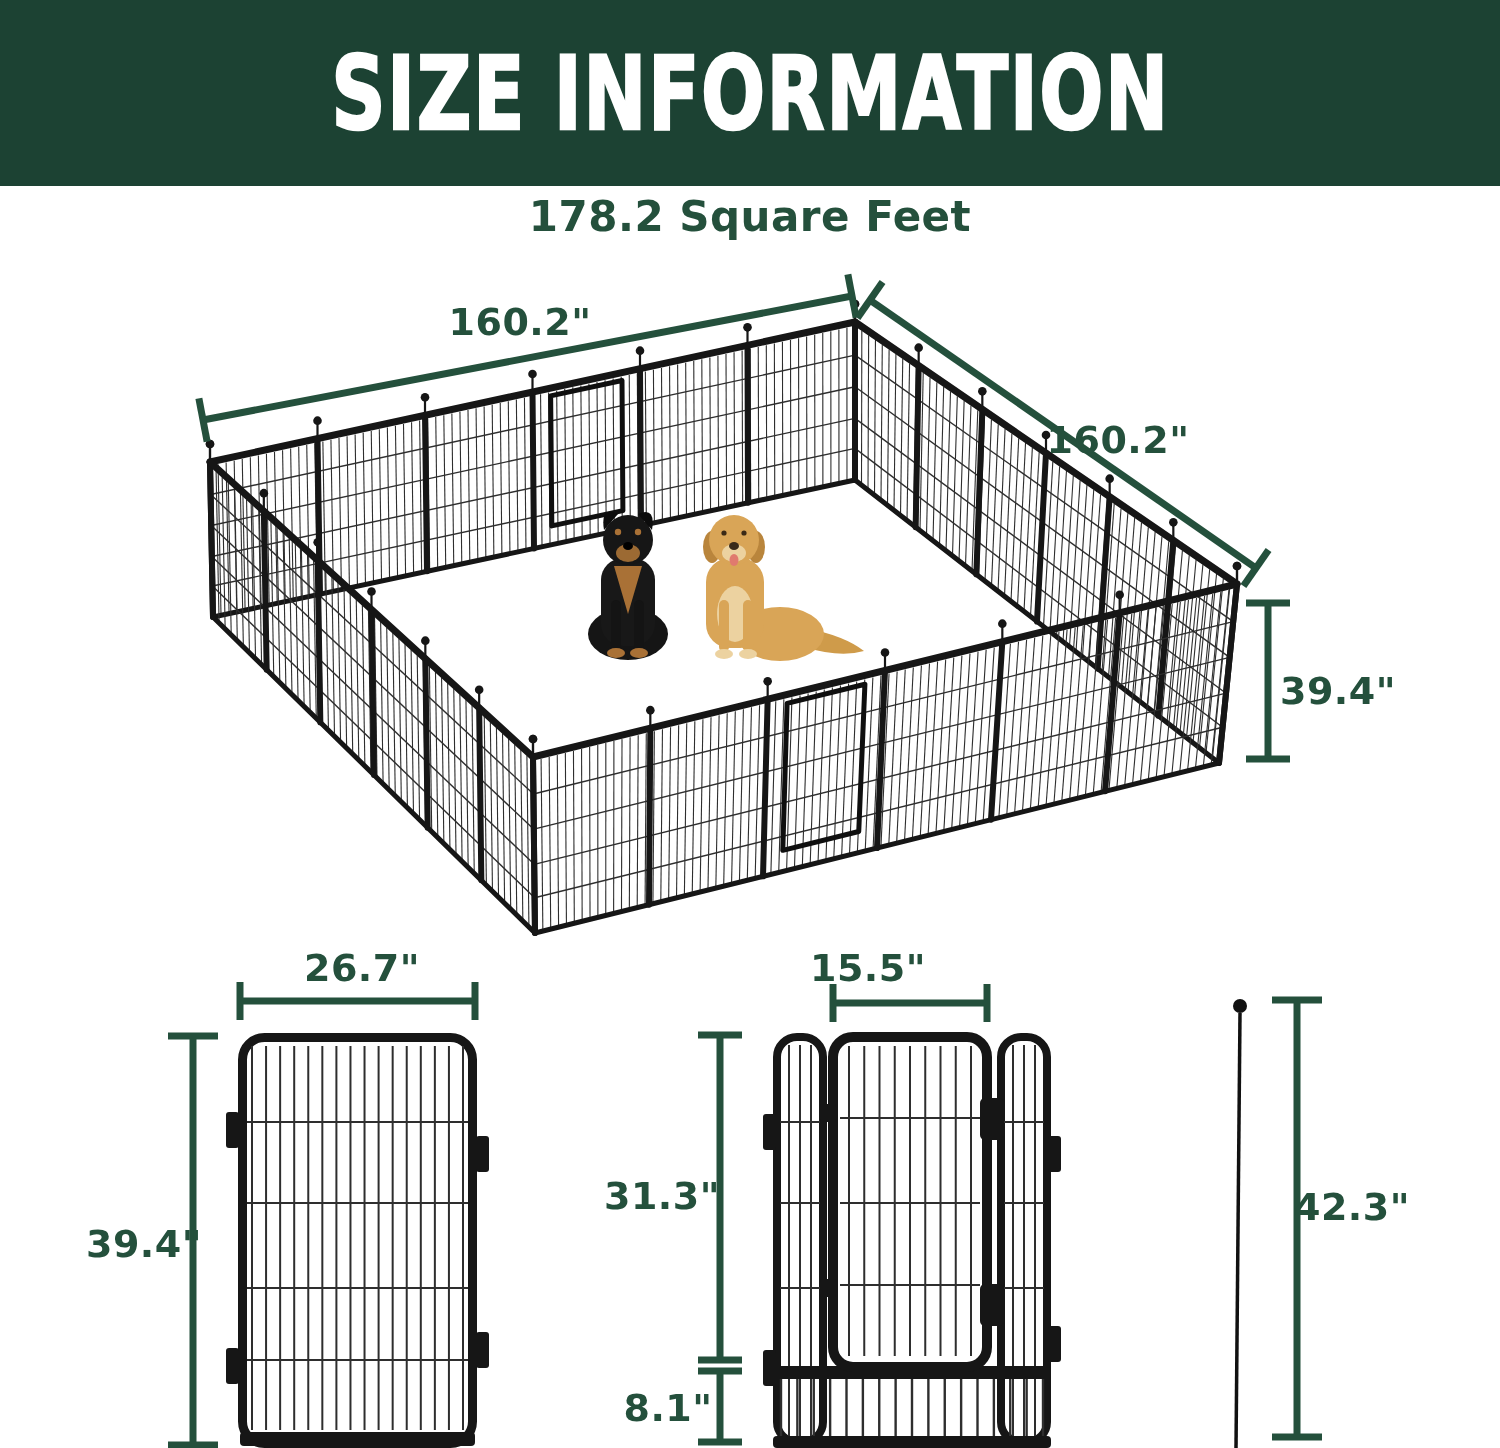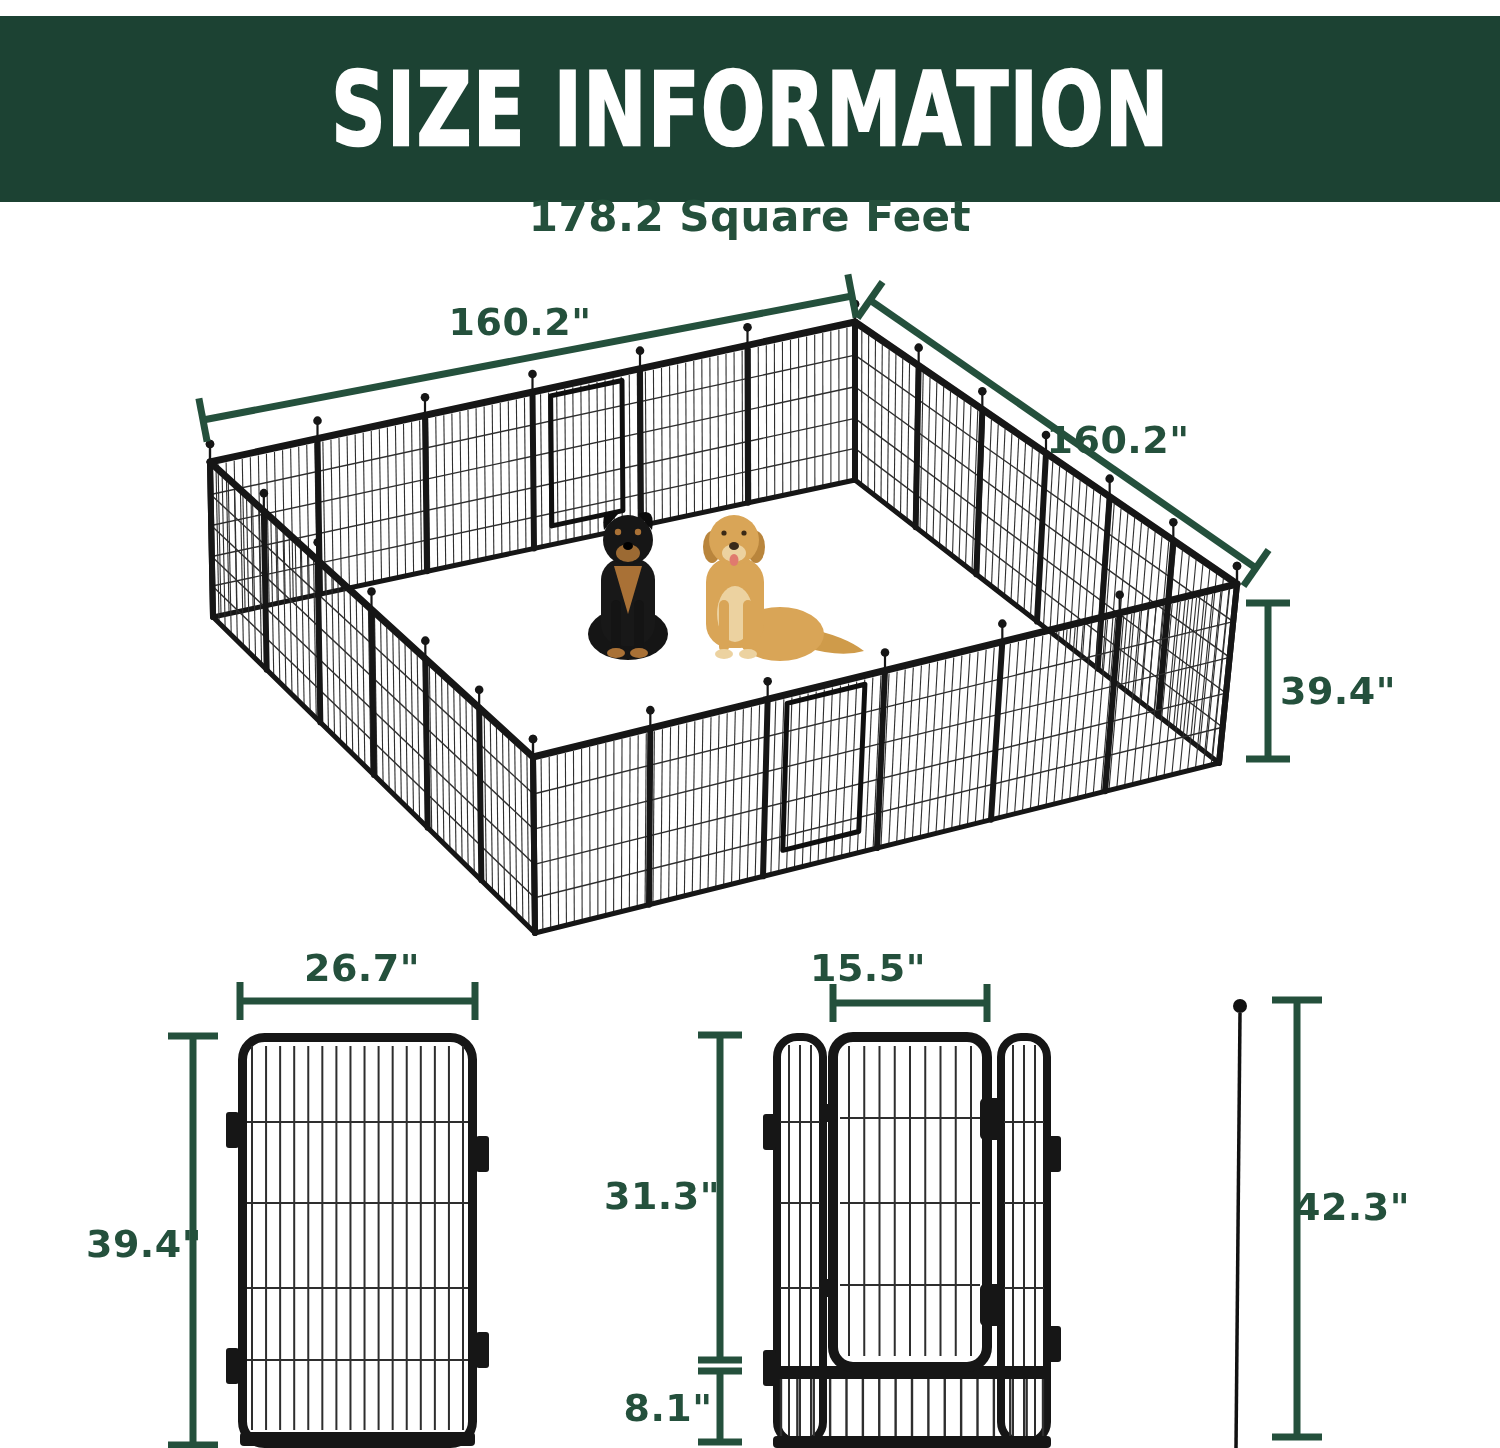--- a/index.html
+++ b/index.html
@@ -1,19 +1,19 @@
 <!DOCTYPE html>
 <html style="--banner: #1c4233; --accent: #24503c; --fence: #161616; --wire: #2e2e2e;"><head>
 <meta charset="utf-8">
 <style>
   html,body{margin:0;padding:0;background:#fff;}
   .page{position:relative;width:1500px;height:1448px;background:#ffffff;overflow:hidden;
         font-family:"DejaVu Sans","Liberation Sans",sans-serif;}
   .banner{position:absolute;left:0;top:0;width:1500px;height:186px;background:var(--banner,#1c4233);
-          display:flex;align-items:center;justify-content:center;margin-top:16px;}
+          display:flex;align-items:center;justify-content:center;}
   .banner h1{margin:0;color:#ffffff;font-size:102px;font-weight:700;letter-spacing:2px;
              transform:scaleX(.74);transform-origin:center;-webkit-text-stroke:2.5px #ffffff;white-space:nowrap;}
   .subtitle{position:absolute;left:0;top:192px;width:1500px;text-align:center;
             color:var(--accent,#24503c);font-size:42px;font-weight:700;letter-spacing:.5px;}
   #scene{position:absolute;left:0;top:0;width:1500px;height:1448px;pointer-events:none;}
   .dim{position:absolute;transform:translate(-50%,-50%);color:var(--accent,#24503c);
        font-size:38px;font-weight:700;letter-spacing:.5px;white-space:nowrap;}
 </style>
 </head>
 <body>

